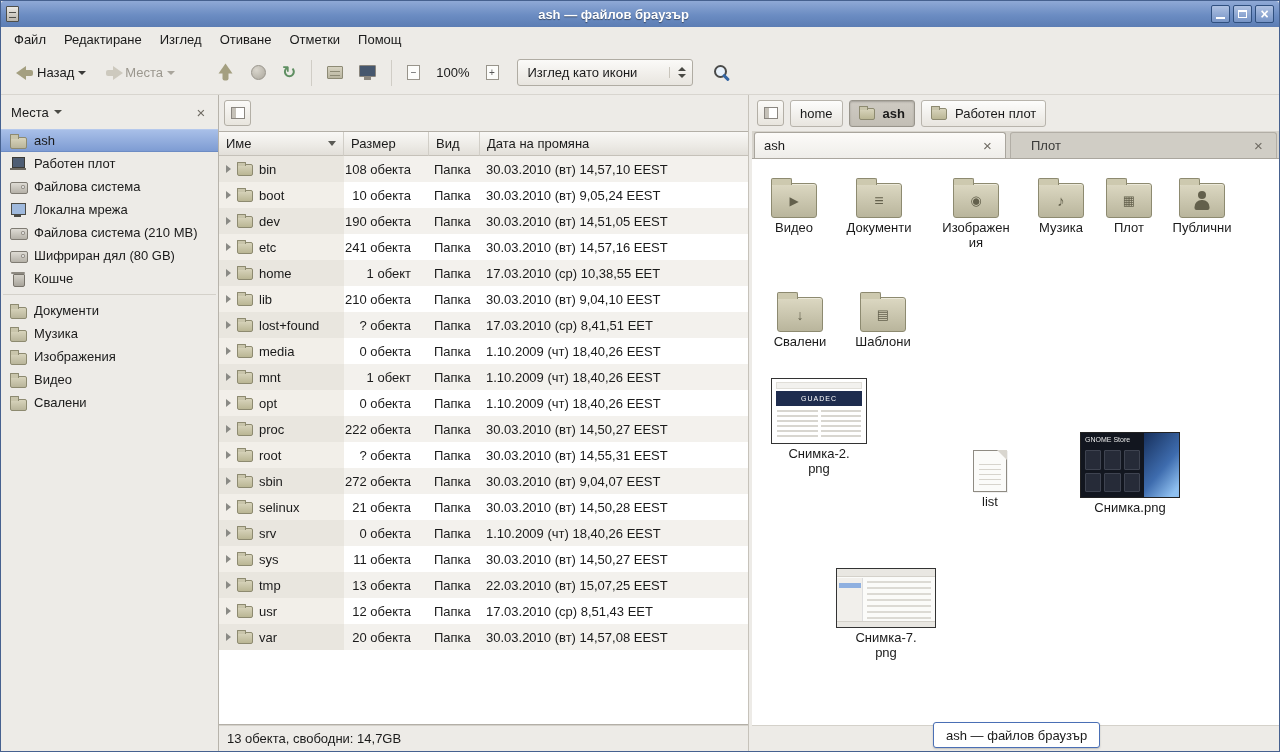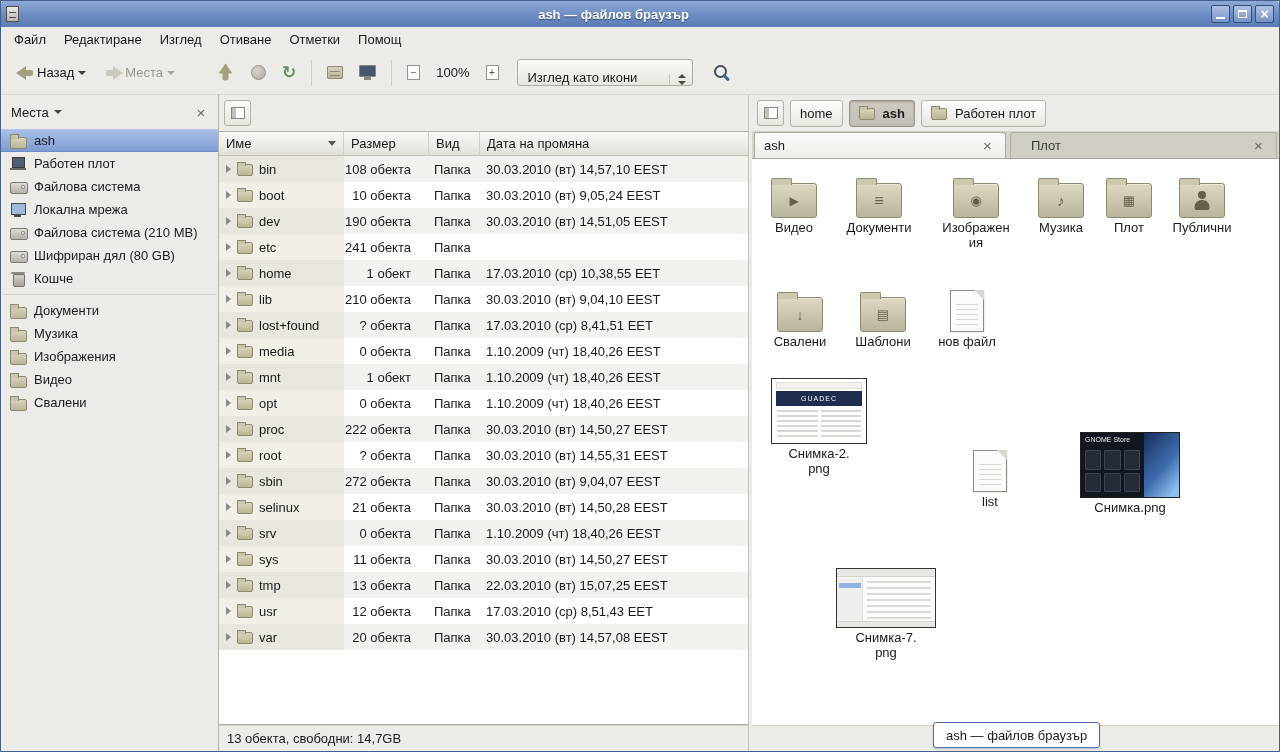--- a/index.html
+++ b/index.html
@@ -42,21 +42,21 @@
   .tool-sep { width:1px; height:26px; background:#d0cdc6; margin:0 5px; flex:none; }
   .cab { width:16px; height:13px; background:linear-gradient(#d6d2c0,#b9b5a0); border:1px solid #8d8a75; border-radius:1px; position:relative; }
   .cab::before, .cab::after { content:""; position:absolute; left:2px; right:2px; height:1px; background:#8d8a75; }
   .cab::before { top:4px; } .cab::after { top:8px; }
   .mon { width:17px; height:12px; background:#46576e; border:1px solid #8a867e; border-radius:1px; position:relative; margin-bottom:3px; }
   .mon::after { content:""; position:absolute; left:4px; bottom:-4px; width:7px; height:3px; background:#8a867e; }
   .zoompage { width:13px; height:15px; background:#fcfcfa; border:1px solid #98948b; display:flex; align-items:center; justify-content:center; font-size:10px; color:#555; }
   .zoompage.minus::before { content:"−"; }
   .zoompage.plus::before { content:"+"; }
   .zoom-label { padding:0 6px; }
-  .combo { display:flex; align-items:flex-end; height:27px; margin-left:8px; padding:0 6px 0 10px; width:176px; border:1px solid #b0aca3; border-radius:3px; background:linear-gradient(#fbfaf8,#e8e5df); }
+  .combo { display:flex; align-items:center; height:27px; margin-left:8px; padding:0 6px 0 10px; width:176px; border:1px solid #b0aca3; border-radius:3px; background:linear-gradient(#fbfaf8,#e8e5df); }
   .combo-arrows { display:flex; flex-direction:column; gap:3px; margin-left:auto; padding-left:8px; border-left:1px solid #c9c5bc; }
   .combo-arrows .up { width:0; height:0; border-left:4px solid transparent; border-right:4px solid transparent; border-bottom:4px solid #4a4a45; }
   .combo-arrows .dn { width:0; height:0; border-left:4px solid transparent; border-right:4px solid transparent; border-top:4px solid #4a4a45; }
   .mag { position:relative; width:18px; height:18px; margin-left:16px; }
   .mag::before { content:""; position:absolute; top:1px; left:1px; width:9px; height:9px; border:2px solid #4a4a48; border-radius:50%; background:#e8f1fb; }
   .mag::after { content:""; position:absolute; width:8px; height:3px; background:#3465a4; transform:rotate(45deg); top:12px; left:9px; border-radius:1px; }
 
   
   .content { flex:1; display:flex; min-height:0; }
 
@@ -398,20 +398,21 @@
             </div>
 
             <div class="row">
               <div class="cell c-name">
                 <span class="exp"></span>
                 <span class="mfold"></span>
                 <span>etc</span>
               </div>
               <div class="cell c-size">241 обекта</div>
               <div class="cell c-type">Папка</div>
+              <div class="cell c-date">30.03.2010 (вт) 14,57,16 EEST</div>
             </div>
 
             <div class="row">
               <div class="cell c-name">
                 <span class="exp"></span>
                 <span class="mfold"></span>
                 <span>home</span>
               </div>
               <div class="cell c-size">1 обект</div>
               <div class="cell c-type">Папка</div>
@@ -665,28 +666,20 @@
             </div>
           <div class="lbl">Свалени</div>
         </div>
         <div class="iv iv-templates">
           <div class="bigicon">
               <div class="big-folder">
                 <span class="emblem em-templates"></span>
               </div>
             </div>
           <div class="lbl">Шаблони</div>
-        </div>
-        <div class="iv iv-newfile">
-          <div class="bigicon">
-              <div class="bigfile">
-                <span class="flines"></span>
-              </div>
-            </div>
-          <div class="lbl">нов файл</div>
         </div>
         <div class="iv iv-snimka2">
           <div class="t2">
             <div class="w-top"></div>
             <div class="w-nav">GUADEC</div>
             <div class="w-body">
                 <div class="w-col"></div>
                 <div class="w-col"></div>
               </div>
           </div>

